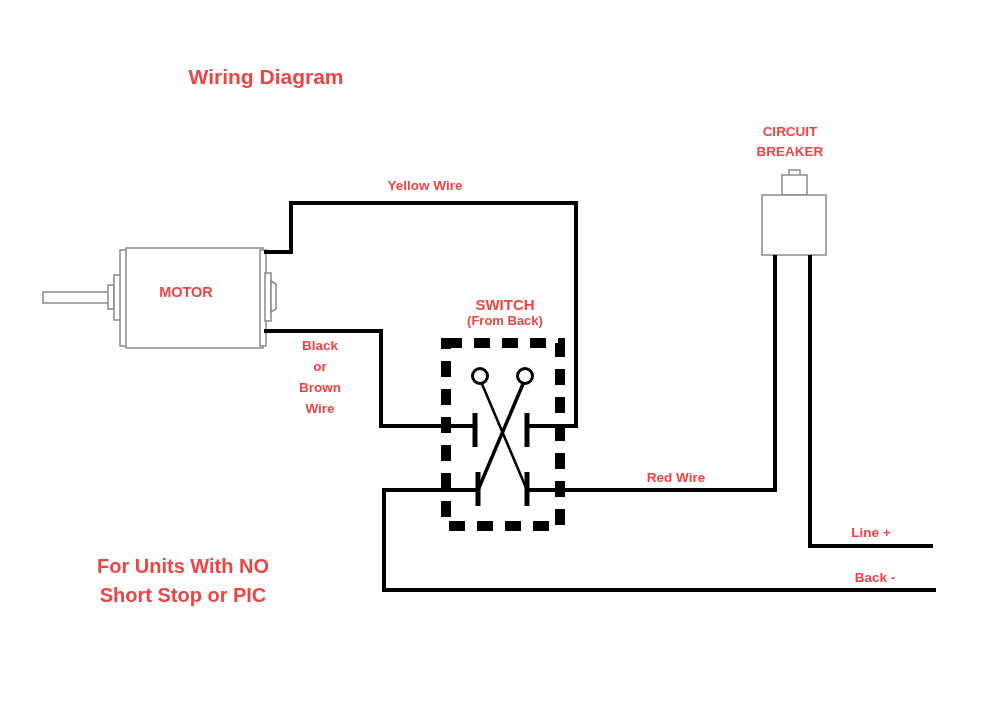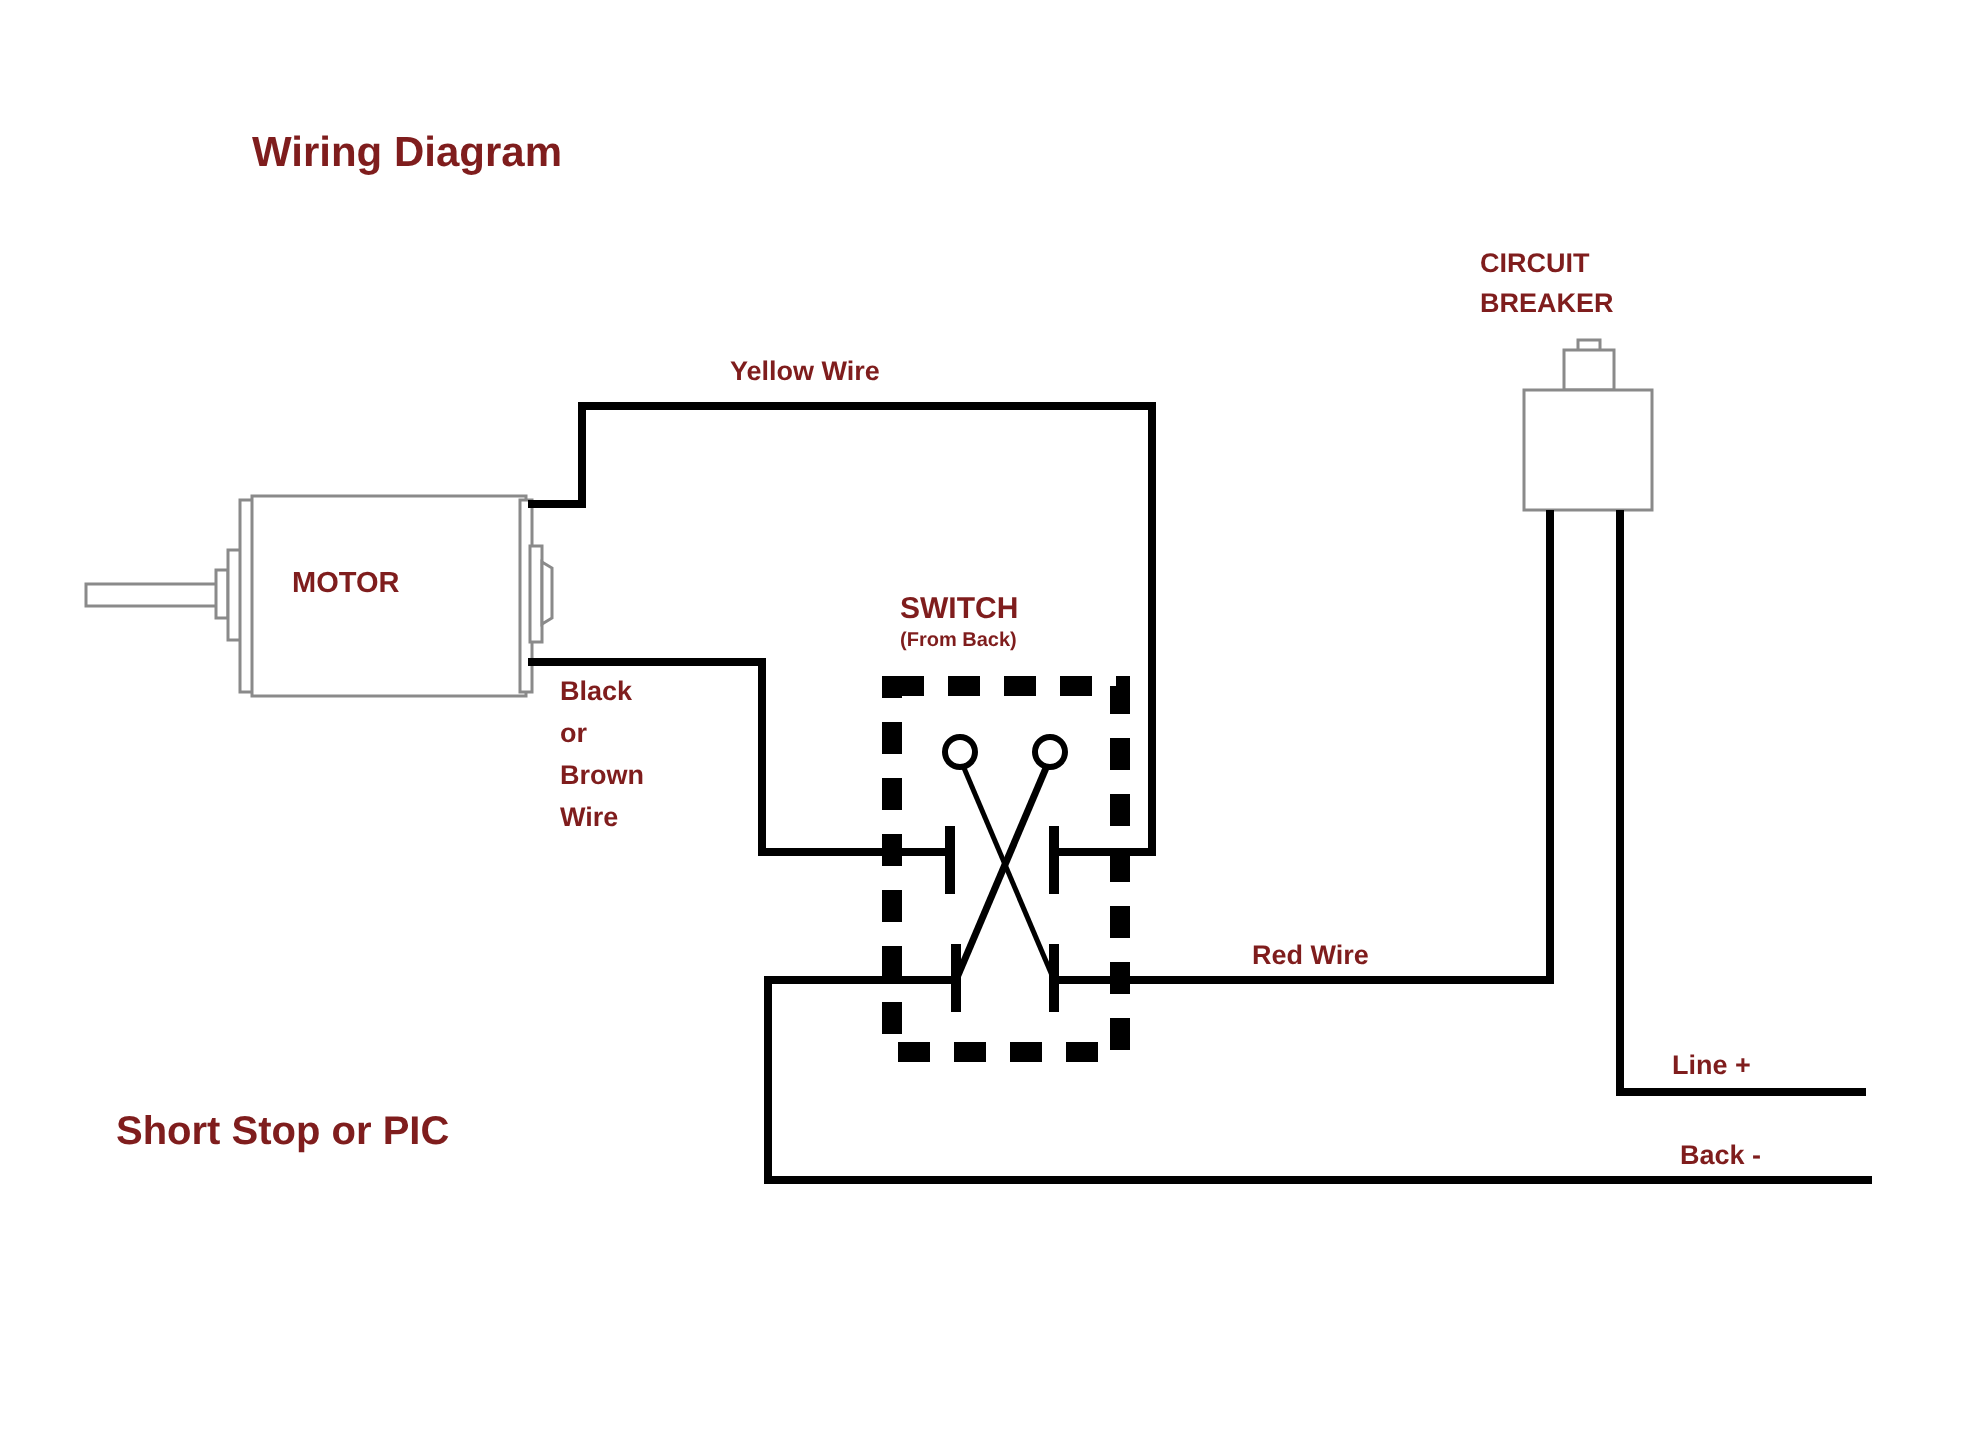--- a/index.html
+++ b/index.html
@@ -1,17 +1,17 @@
 <!DOCTYPE html>
 <html><head>
   <meta charset="utf-8">
   <style>
     html, body { margin: 0; padding: 0; background: #ffffff; }
     body { width: 986px; height: 718px; position: relative; overflow: hidden; font-family: "Liberation Sans", sans-serif; }
-    .lbl { position: absolute; font-family: "Liberation Sans", sans-serif; font-weight: bold; color: #7f1d1d; white-space: nowrap; }
+    .lbl { position: absolute; font-family: "Liberation Sans", sans-serif; font-weight: bold; color: #ef4444; text-align: center; white-space: nowrap; }
     .title { font-size: 21px; line-height: 30px; }
     .note { font-size: 20px; line-height: 29px; }
     .small { font-size: 13.5px; line-height: 20px; }
     .motor-lbl { font-size: 14.5px; }
     svg { position: absolute; left: 0; top: 0; }
   </style>
 </head>
 <body>
 
 <svg width="986" height="718" viewBox="0 0 986 718">
@@ -53,28 +53,29 @@
     <line x1="478" y1="472" x2="478" y2="506" stroke-width="5"></line>
     <line x1="527" y1="472" x2="527" y2="506" stroke-width="5"></line>
   </g>
 </svg>
 
 <div class="lbl title" style="left:126px; top:62px; width:280px;">
   <div>Wiring Diagram</div>
 </div>
 
 <div class="lbl note" style="left:58px; top:552px; width:250px;">
+  <div>For Units With NO</div>
   <div>Short Stop or PIC</div>
 </div>
 
 <div class="lbl motor-lbl" style="left:146px; top:284px; width:80px;">MOTOR</div>
 
 <div class="lbl small" style="left:450px; top:296px; width:110px;">
   <div style="font-size:15px; line-height:18px;">SWITCH</div>
-  <div style="font-size:10px; line-height:13px;">(From Back)</div>
+  <div style="font-size:13px; line-height:13px;">(From Back)</div>
 </div>
 
 <div class="lbl small" style="left:740px; top:122px; width:100px;">
   <div>CIRCUIT</div>
   <div>BREAKER</div>
 </div>
 
 <div class="lbl small" style="left:365px; top:176px; width:120px;">Yellow Wire</div>
 
 <div class="lbl small" style="left:280px; top:335px; width:80px; line-height:21px;">

